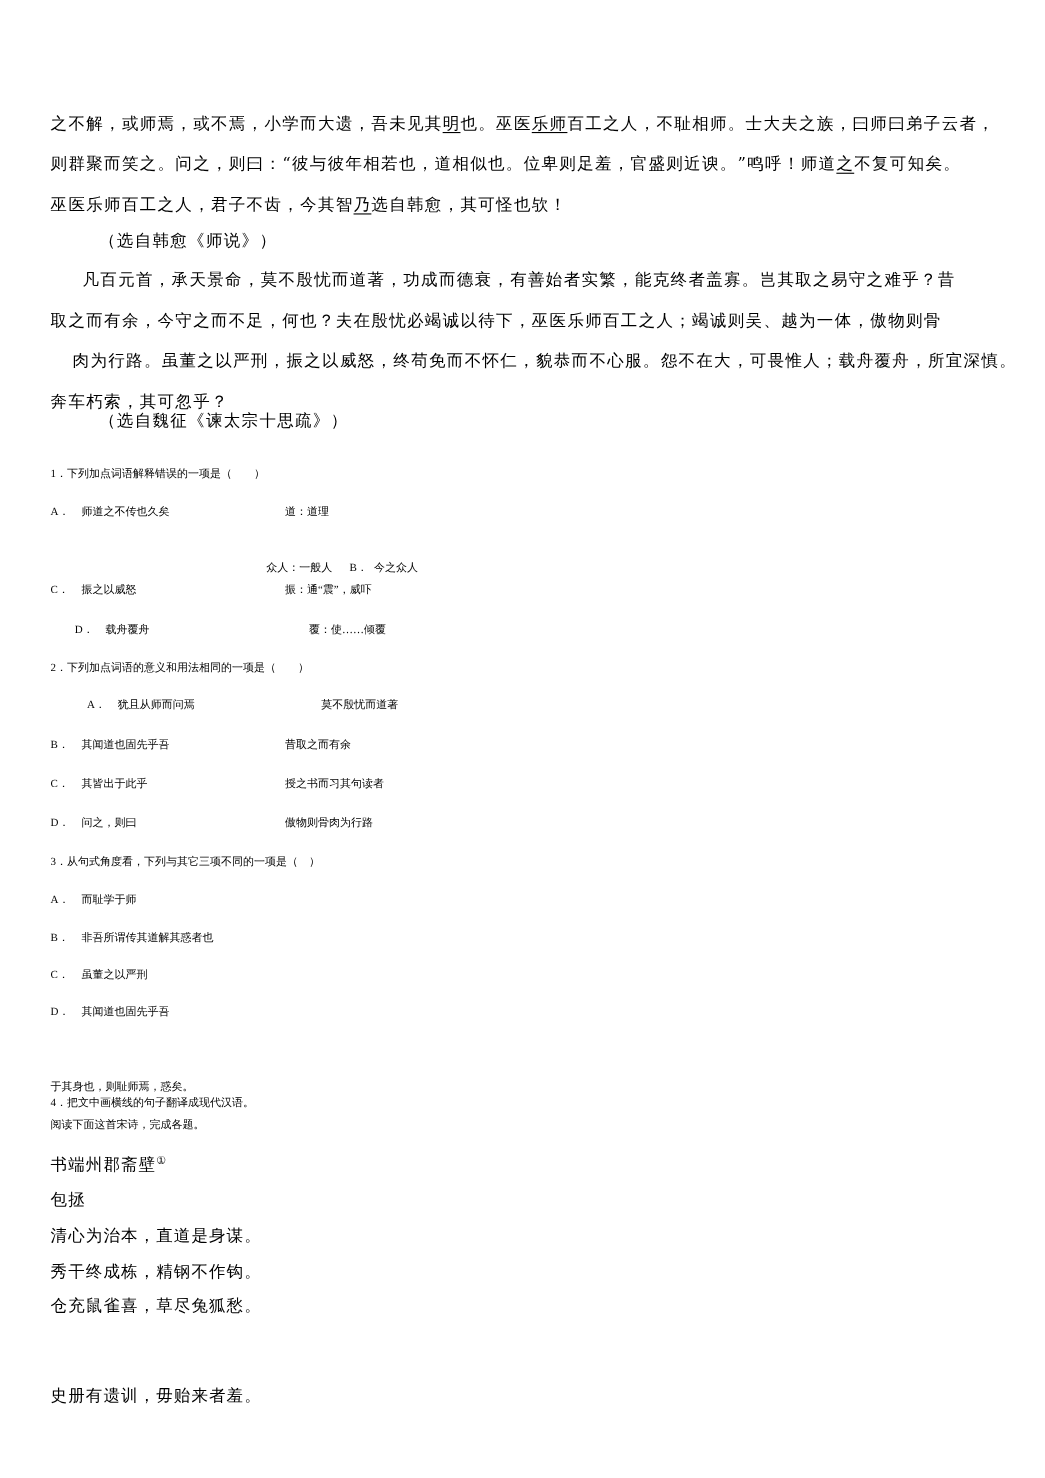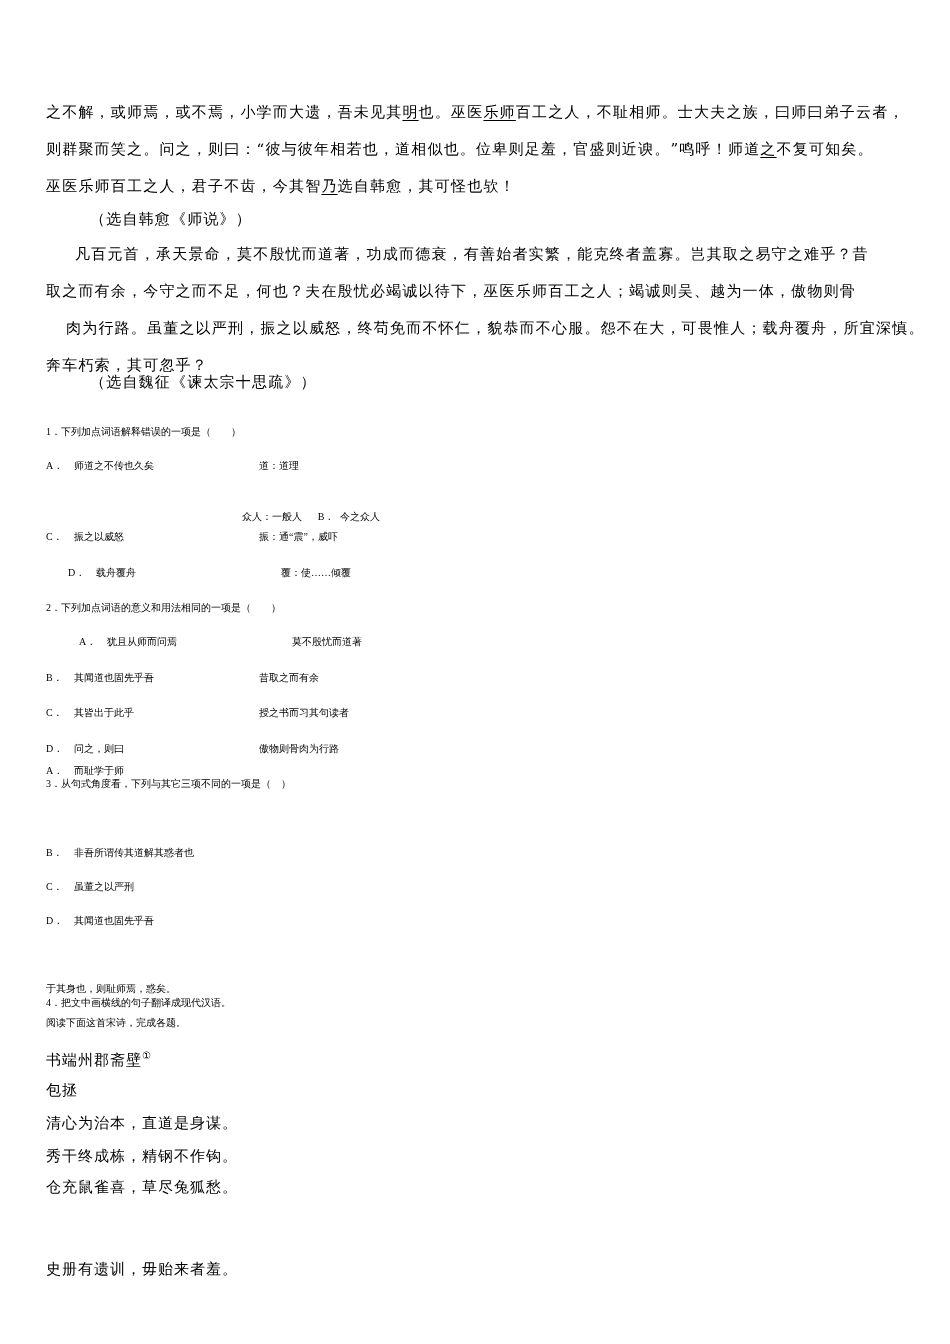--- a/index.html
+++ b/index.html
@@ -72,21 +72,21 @@
 <div class="line q" style="top:703px; width:600px;">
   <span class="opt-label">C．</span><span class="opt-text">其皆出于此乎</span>
   <span class="opt-right">授之书而习其句读者</span>
 </div>
 <div class="line q" style="top:739px; width:600px;">
   <span class="opt-label">D．</span><span class="opt-text">问之，则曰</span>
   <span class="opt-right">傲物则骨肉为行路</span>
 </div>
 
 <div class="line q" style="top:774px;">3．从句式角度看，下列与其它三项不同的一项是（　）</div>
-<div class="line q" style="top:761px;">
+<div class="line q" style="top:809px;">
   <span class="opt-label">A．</span><span class="opt-text">而耻学于师</span>
 </div>
 <div class="line q" style="top:843px;">
   <span class="opt-label">B．</span><span class="opt-text">非吾所谓传其道解其惑者也</span>
 </div>
 <div class="line q" style="top:877px;">
   <span class="opt-label">C．</span><span class="opt-text">虽董之以严刑</span>
 </div>
 <div class="line q" style="top:911px;">
   <span class="opt-label">D．</span><span class="opt-text">其闻道也固先乎吾</span>

